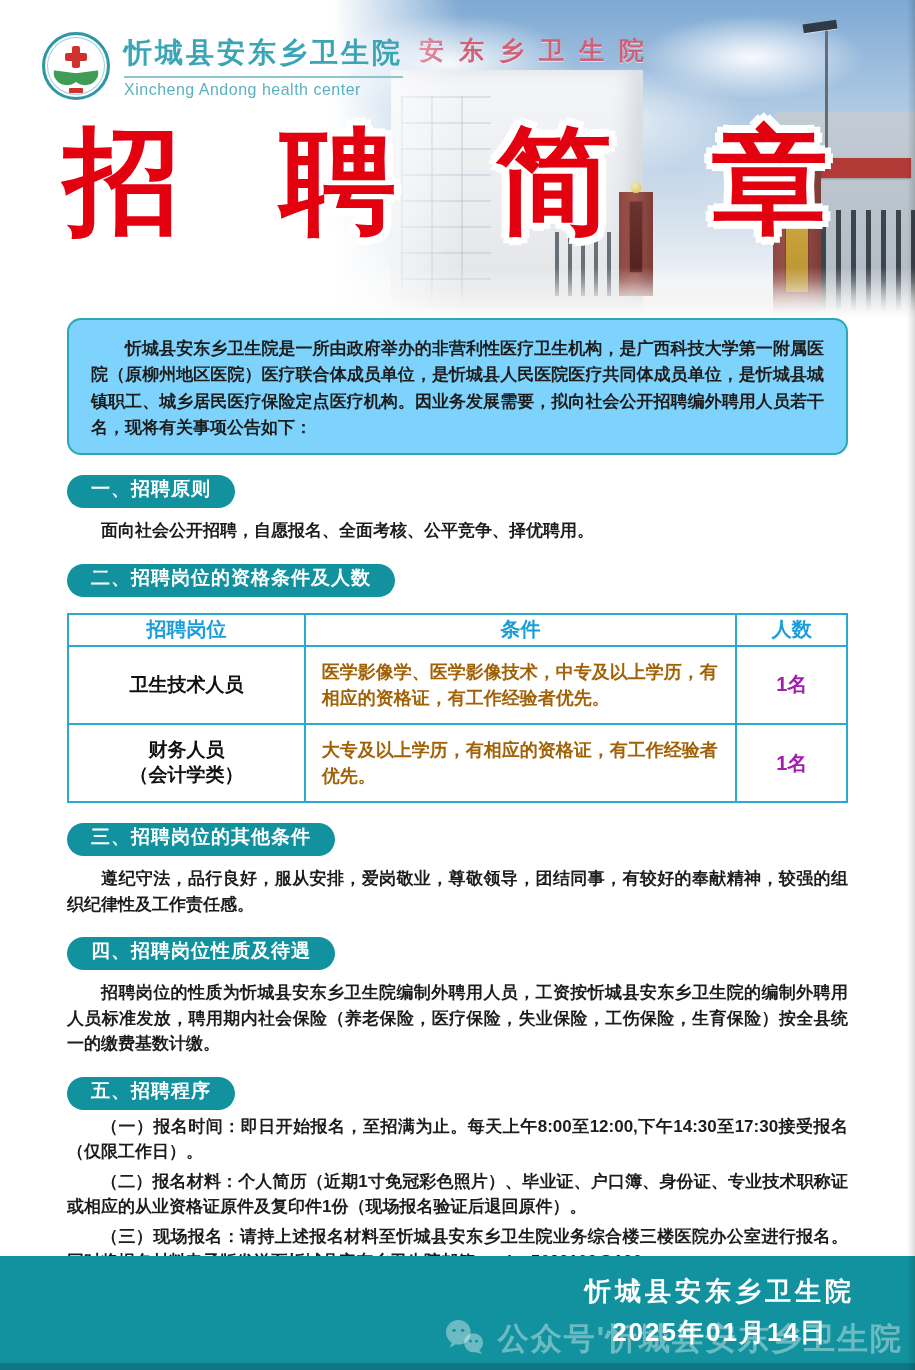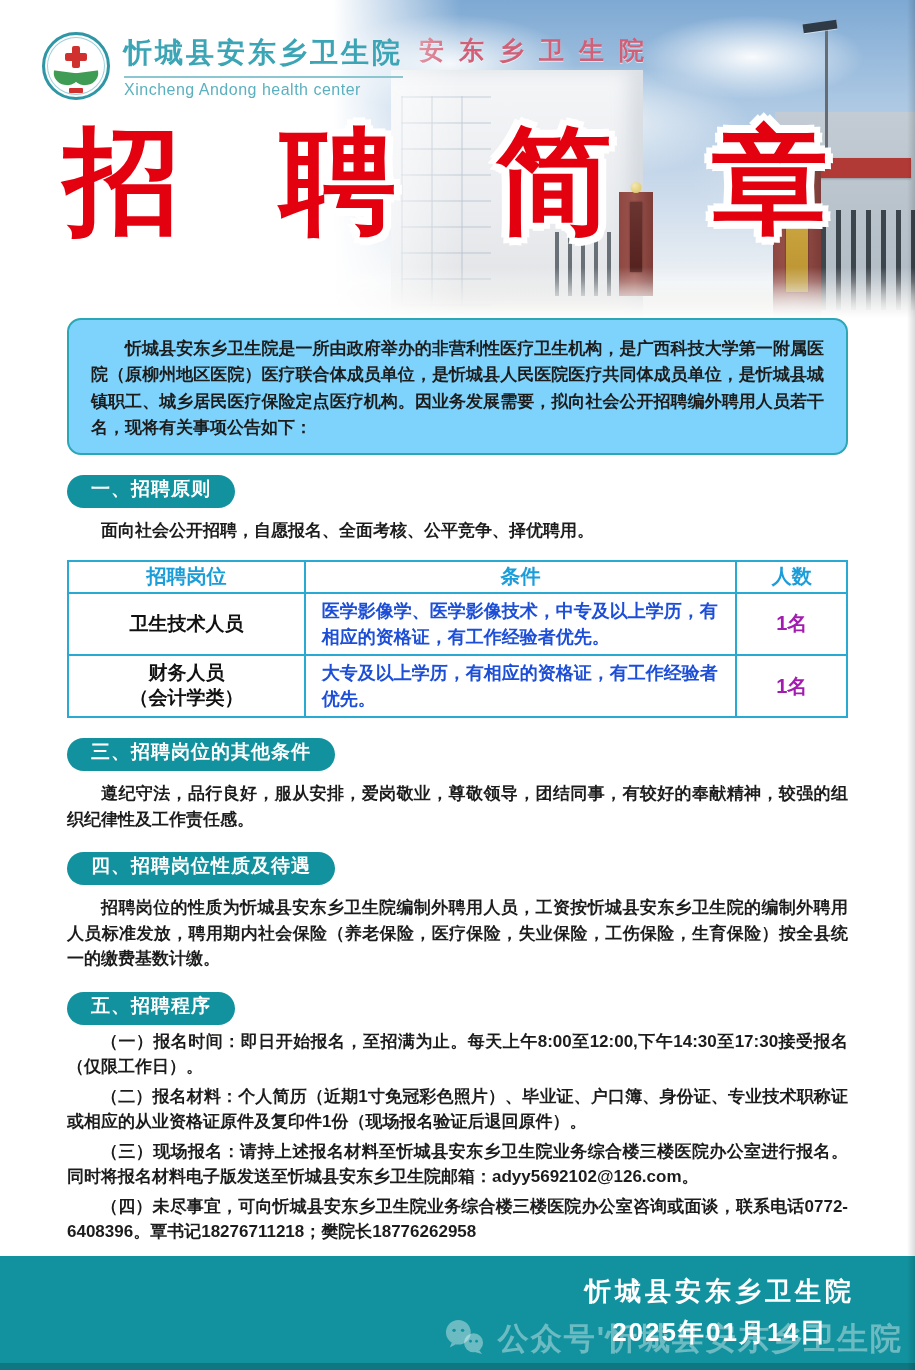--- a/index.html
+++ b/index.html
@@ -90,22 +90,22 @@
     letter-spacing:1px;line-height:1;padding:4px 24px 10px;border-radius:20px;margin-top:20px;}
   .pill.first{margin-top:20px;}
   .body-text{font-size:17px;font-weight:600;line-height:1.5;text-indent:2em;text-align:justify;
     margin-top:10px;}
   .proc{margin-top:4px;}
   table.positions{width:100%;border-collapse:collapse;margin-top:16px;background:#fff;}
   table.positions th,table.positions td{border:2px solid #2aa9d2;}
   table.positions th{height:32px;font-size:20px;font-weight:700;color:#1b9dd9;text-align:center;}
   td.pos{width:30.4%;font-size:19px;font-weight:700;color:#111;text-align:center;
     white-space:pre-line;line-height:1.3;}
-  td.cond{width:55.4%;font-size:18px;font-weight:700;color:#1d4ed8;line-height:1.45;
-    padding:4px 16px;text-align:left;}
+  td.cond{width:55.4%;font-size:18px;font-weight:700;color:#a16207;line-height:1.45;
+    padding:12px 16px;text-align:left;}
   td.cnt{width:14.2%;font-size:20px;font-weight:700;color:#a21caf;text-align:center;}
 
   
   .footer{position:absolute;left:0;bottom:0;width:100%;height:114px;background:#12929e;z-index:3;}
   .footer::after{content:"";position:absolute;left:0;bottom:0;width:100%;height:7px;background:rgba(0,0,0,.18);}
   .footer-block{position:absolute;right:60px;top:18px;text-align:center;color:#fff;font-weight:900;}
   .footer-org{font-size:26px;letter-spacing:4px;}
   .footer-date{font-size:26px;letter-spacing:2px;margin-top:6px;}
   .watermark{position:absolute;right:12px;bottom:10px;display:flex;gap:10px;
     color:rgba(255,255,255,.38);font-size:31px;font-weight:700;letter-spacing:2px;white-space:nowrap;}
@@ -161,20 +161,23 @@
 
     <div class="intro-box">
       <p>忻城县安东乡卫生院是一所由政府举办的非营利性医疗卫生机构，是广西科技大学第一附属医院（原柳州地区医院）医疗联合体成员单位，是忻城县人民医院医疗共同体成员单位，是忻城县城镇职工、城乡居民医疗保险定点医疗机构。因业务发展需要，拟向社会公开招聘编外聘用人员若干名，现将有关事项公告如下：</p>
     </div>
 
     <div>
       <span class="pill first">一、招聘原则</span>
     </div>
     <p class="body-text">面向社会公开招聘，自愿报名、全面考核、公平竞争、择优聘用。</p>
 
+    <div>
+      <span class="pill">二、招聘岗位的资格条件及人数</span>
+    </div>
 
     <table class="positions">
       <thead>
         <tr>
           <th>招聘岗位</th>
           <th>条件</th>
           <th>人数</th>
         </tr>
       </thead>
       <tbody>

